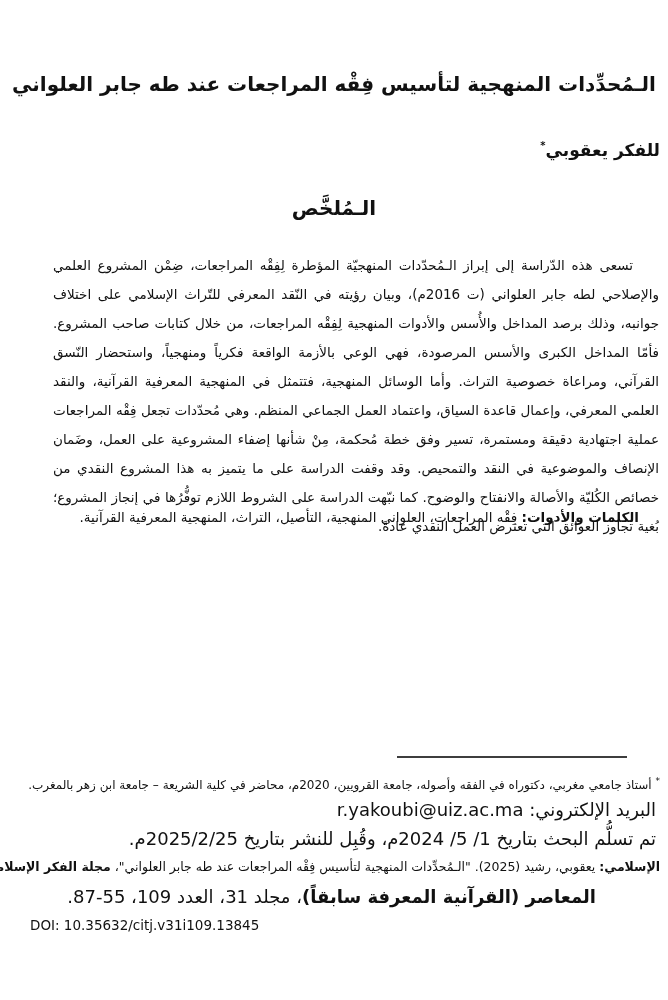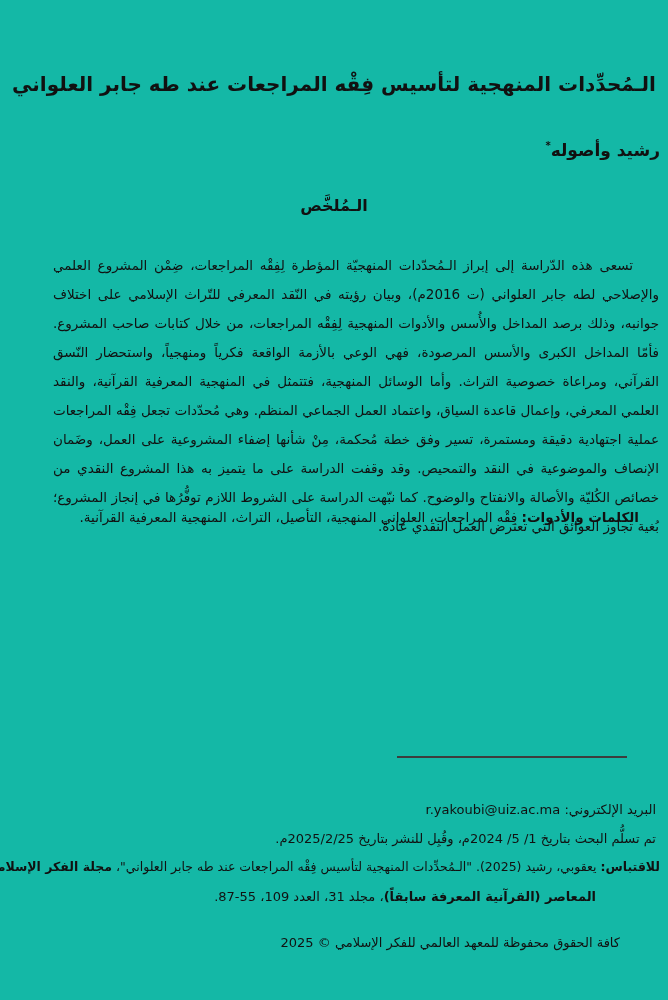--- a/index.html
+++ b/index.html
@@ -1,95 +1,98 @@
 <!DOCTYPE html>
 <html lang="ar" dir="rtl"><head>
 <meta charset="utf-8">
 <style>
   html,body { margin:0; padding:0; background:#e8e8e8; }
   #page {
     position:relative;
     width:668px; height:1000px;
     margin:0 auto;
-    background:#14b8a6;
+    background:#ffffff;
     color:#111111;
     font-family:"DejaVu Sans", sans-serif;
     direction:rtl;
     overflow:hidden;
   }
   .paper-title {
     position:absolute; top:56px; left:10px; right:10px;
     text-align:center; font-weight:bold; font-size:20px; line-height:1.5;
   }
   .author-line {
     position:absolute; top:140px; right:8px;
     font-size:17px; font-weight:bold;
   }
   .author-line sup { font-size:10px; }
   .abstract-heading {
     position:absolute; top:196px; left:0; right:0;
-    text-align:center; font-weight:bold; font-size:16px;
+    text-align:center; font-weight:bold; font-size:20px;
   }
   .abstract-body {
     position:absolute; top:237px; right:9px; left:9px;
     font-size:13.5px; line-height:29px;
     text-align:justify; text-indent:26px;margin-left:44px;
   }
   .keywords-line {
     position:absolute; top:489px; right:9px; left:9px;
     font-size:13.5px; line-height:29px; text-indent:20px; text-align:right;
   }
   .b { font-weight:bold; }
   .footnote-separator {
     position:absolute; top:756px; right:41px; width:230px;
     border-top:2px solid #3d3d3d; height:0;
   }
-  .fn { position:absolute; font-size:13px; line-height:22px; white-space:nowrap; }
+  .fn { position:absolute; font-size:18px; line-height:22px; white-space:nowrap; }
   .fn-bio      { top:770px; right:8px; font-size:12px; }
   .fn-bio sup  { font-size:9px; }
   .fn-email    { top:799px; right:12px; }
   .fn-received { top:828px; right:12px; }
   .fn-cit1     { top:856px; right:8px; font-size:12.5px; }
   .fn-cit2     { top:886px; right:72px; }
   .fn-doi      { top:914px; left:30px; right:auto; direction:ltr; text-align:left; font-size:13.5px; }
   .fn-copy     { top:932px; right:48px; }
   .ltr { direction:ltr; unicode-bidi:embed; }
 </style>
 </head>
 <body>
 
 <div id="page">
 
   <h1 class="paper-title">الـمُحدِّدات المنهجية لتأسيس فِقْه المراجعات عند طه جابر العلواني</h1>
 
   <div class="author-line">
-    <span>رشيد وأصوله</span><sup>*</sup>
+    <span>للفكر يعقوبي</span><sup>*</sup>
   </div>
 
   <div class="abstract-heading">الـمُلخَّص</div>
 
   <p class="abstract-body">تسعى هذه الدّراسة إلى إبراز الـمُحدّدات المنهجيّة المؤطرة لِفِقْه المراجعات، ضِمْن المشروع العلمي والإصلاحي لطه جابر العلواني (ت 2016م)، وبيان رؤيته في النّقد المعرفي للتّراث الإسلامي على اختلاف جوانبه، وذلك برصد المداخل والأُسس والأدوات المنهجية لِفِقْه المراجعات، من خلال كتابات صاحب المشروع. فأمّا المداخل الكبرى والأسس المرصودة، فهي الوعي بالأزمة الواقعة فكرياً ومنهجياً، واستحضار النّسق القرآني، ومراعاة خصوصية التراث. وأما الوسائل المنهجية، فتتمثل في المنهجية المعرفية القرآنية، والنقد العلمي المعرفي، وإعمال قاعدة السياق، واعتماد العمل الجماعي المنظم. وهي مُحدّدات تجعل فِقْه المراجعات عملية اجتهادية دقيقة ومستمرة، تسير وفق خطة مُحكمة، مِنْ شأنها إضفاء المشروعية على العمل، وضَمان الإنصاف والموضوعية في النقد والتمحيص. وقد وقفت الدراسة على ما يتميز به هذا المشروع النقدي من خصائص الكُليّة والأصالة والانفتاح والوضوح. كما نبّهت الدراسة على الشروط اللازم توفُّرُها في إنجاز المشروع؛ بُغية تجاوز العوائق التي تعترض العمل النقدي عادةً.</p>
 
   <p class="keywords-line">
     <span class="b">الكلمات والأدوات:</span><span> فِقْه المراجعات، العلواني المنهجية، التأصيل، التراث، المنهجية المعرفية القرآنية.</span>
   </p>
 
   <div class="footnote-separator"></div>
 
+  <div class="fn fn-bio">
+    <sup>*</sup><span> أستاذ جامعي مغربي، دكتوراه في الفقه وأصوله، جامعة القرويين، 2020م، محاضر في كلية الشريعة – جامعة ابن زهر بالمغرب.</span>
+  </div>
 
   <div class="fn fn-email">
     <span>البريد الإلكتروني: </span><span class="ltr">r.yakoubi@uiz.ac.ma</span>
   </div>
 
   <div class="fn fn-received">تم تسلُّم البحث بتاريخ 1/ 5/ 2024م، وقُبِل للنشر بتاريخ 2025/2/25م.</div>
 
   <div class="fn fn-cit1">
-    <span class="b">للاقتباس:</span><span> يعقوبي، رشيد (2025). "الـمُحدِّدات المنهجية لتأسيس فِقْه المراجعات عند طه جابر العلواني"، </span><span class="b">مجلة الفكر الإسلامي</span>
+    <span class="b">الإسلامي:</span><span> يعقوبي، رشيد (2025). "الـمُحدِّدات المنهجية لتأسيس فِقْه المراجعات عند طه جابر العلواني"، </span><span class="b">مجلة الفكر الإسلامي</span>
   </div>
 
   <div class="fn fn-cit2">
     <span class="b">المعاصر (القرآنية المعرفة سابقاً)</span><span>، مجلد 31، العدد 109، 55-87.</span>
   </div>
 
+  <div class="fn fn-doi">DOI: 10.35632/citj.v31i109.13845</div>
 
-  <div class="fn fn-copy">كافة الحقوق محفوظة للمعهد العالمي للفكر الإسلامي © 2025</div>
 
 </div>
 
 </body></html>

